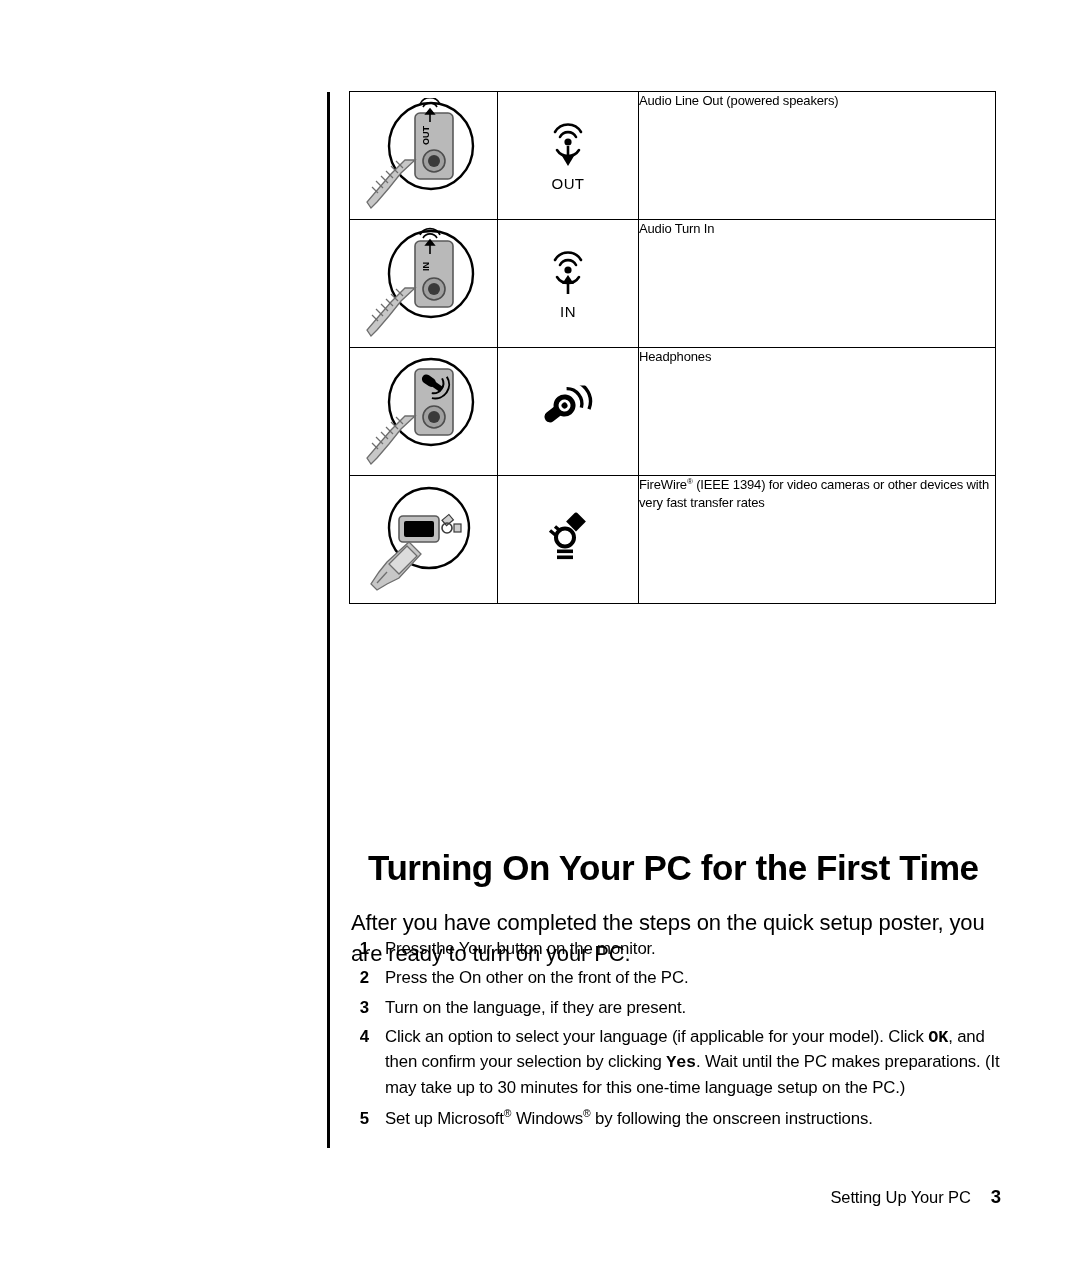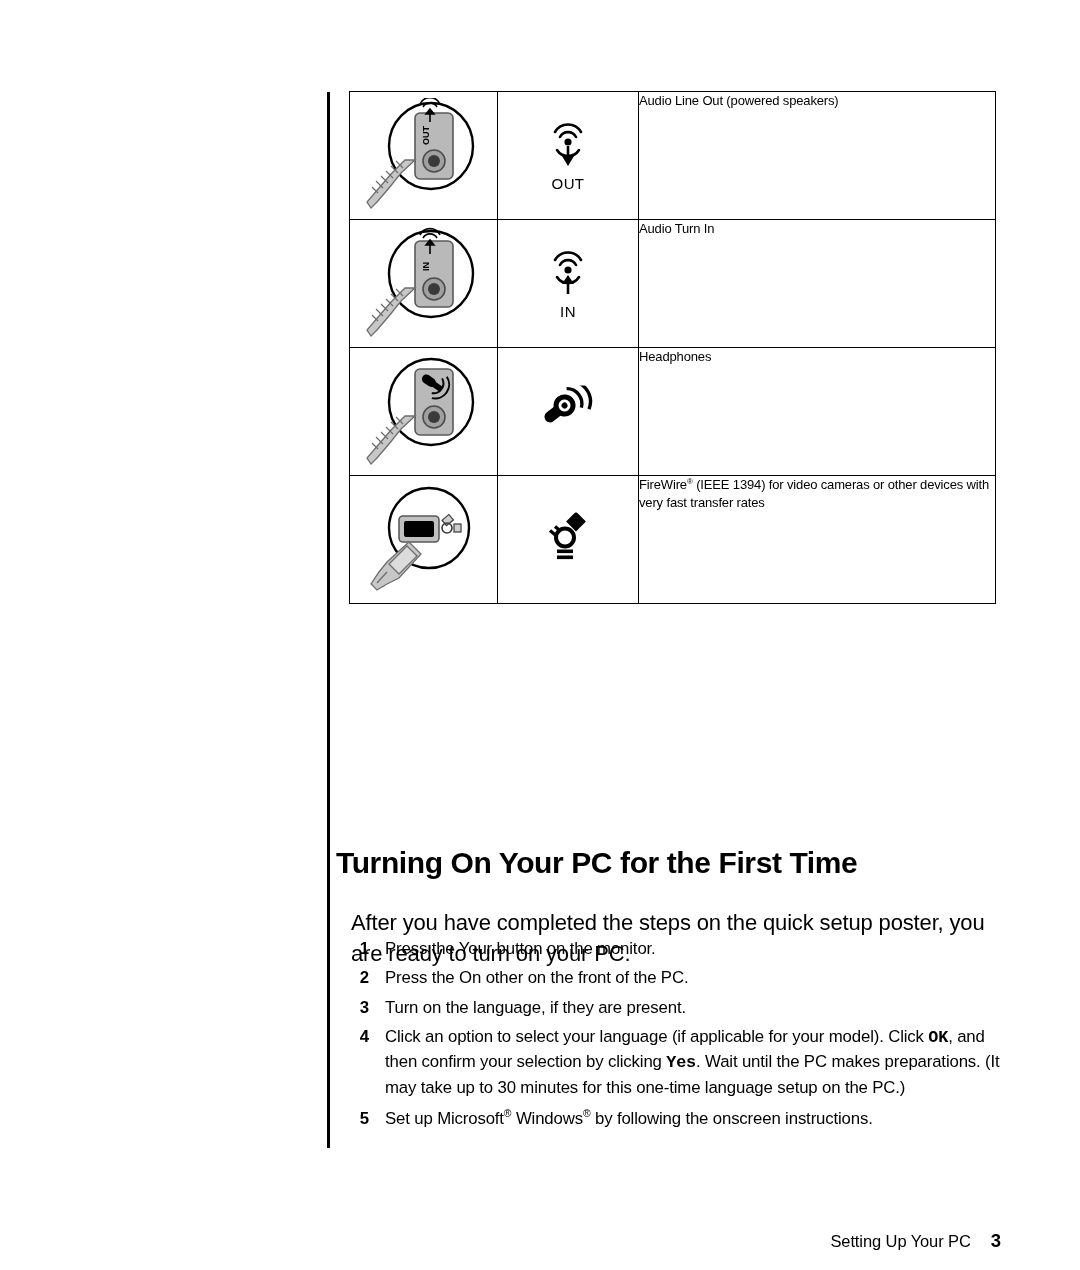--- a/index.html
+++ b/index.html
@@ -87,24 +87,24 @@
     font-family: "Liberation Sans", sans-serif;
     font-size: 15px;
     letter-spacing: 0.4px;
     margin-top: -1px;
     display: block;
   }
 
   
   .page-heading {
     position: absolute;
-    left: 336px;
+    left: 368px;
     top: 826px;
     width: 660px;
-    font-size: 30px;
+    font-size: 35px;
     font-weight: bold;
     letter-spacing: -0.4px;
     line-height: 1.1;
   }
 
   
   .intro-para {
     position: absolute;
     left: 351px;
     top: 885px;
@@ -149,21 +149,20 @@
 
   
   .footer {
     position: absolute;
     left: 0;
     top: 1186px;
     width: 1001px;
     text-align: right;
     font-size: 16.5px;
     letter-spacing: -0.1px;
-    margin-top: 44px;
   }
   .footer .pg {
     font-weight: bold;
     font-size: 18.5px;
     margin-left: 20px;
   }
 </style>
 </head>
 <body>
 

